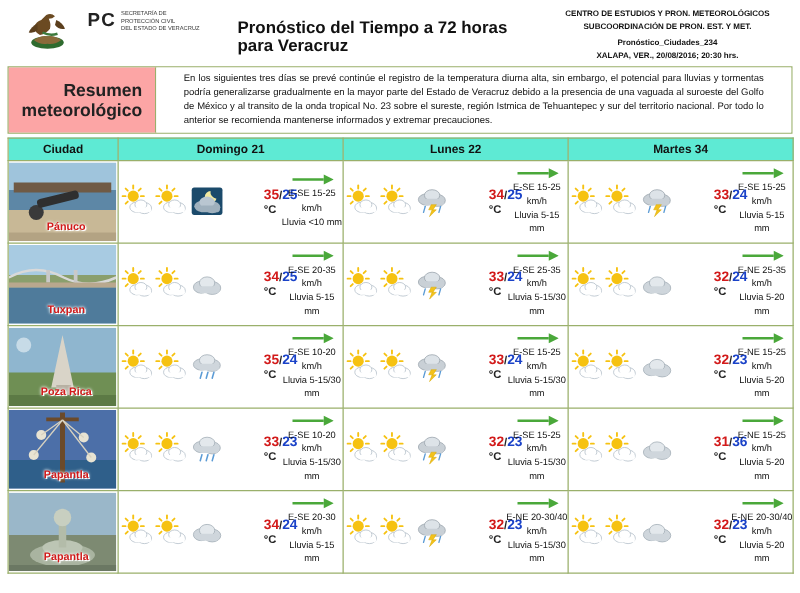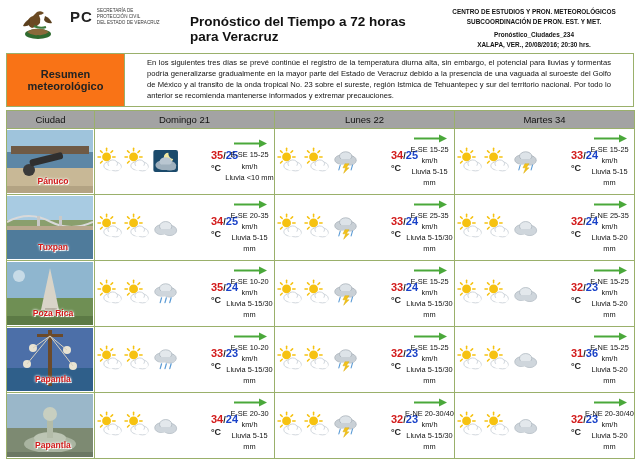--- a/index.html
+++ b/index.html
@@ -21,30 +21,30 @@
   .pc-text { font-size:15px; font-weight:bold; letter-spacing:1px; color:#222; }
   .pc-sub { font-size:4.6px; line-height:1.35; color:#3a3a3a; }
   .title-block { flex:1; padding-top:10px; }
   .main-title { font-size:13.5px; font-weight:bold; color:#111; }
   .right-block { width:200px; flex:0 0 200px; text-align:center; font-size:6.4px; line-height:1.5; color:#111; padding-top:3px;}
   .right-block .b { font-weight:bold; }
 
   
   .resumen { display:flex; margin:2px 6px 3px 6px; border:1px solid #9ab06b; }
   .resumen-label {
-    width:118px; flex:0 0 118px; background:#f97316; border-right:1px solid #9ab06b;
-    display:flex; align-items:center; justify-content:center; text-align:center;
-    font-size:11px; font-weight:bold; color:#222; padding:4px;
+    width:118px; flex:0 0 118px; background:#fca5a5; border-right:1px solid #9ab06b;
+    display:flex; align-items:center; justify-content:center; text-align:right;
+    font-size:14px; font-weight:bold; color:#222; padding:4px;
   }
   .resumen-text { flex:1; padding:4px 22px; font-size:7.6px; line-height:1.42; text-align:justify; color:#111; background:#fff;}
 
   
   table.grid { border-collapse:collapse; width:628px; margin:0 6px; table-layout:fixed; }
   table.grid th, table.grid td { border:1px solid #9ab06b; padding:0; }
-  thead th { background:#a3a3a3; font-size:9.5px; font-weight:normal; color:#111; height:18px; }
+  thead th { background:#5eead4; font-size:9.5px; font-weight:bold; color:#111; height:18px; }
   .col-city { width:88px; }
   .col-day { width:180px; }
 
   td.city {
     width:88px; vertical-align:middle; text-align:center; position:relative;
     height:65px; padding:0;
   }
   .photo { width:92px; height:63px; position:relative; overflow:hidden; display:block; }
   .city-name {
     position:absolute; left:0; right:0; bottom:7px; text-align:center;

